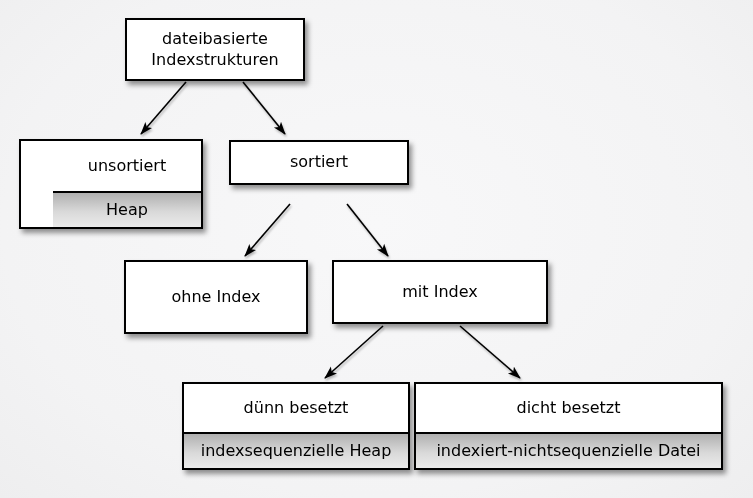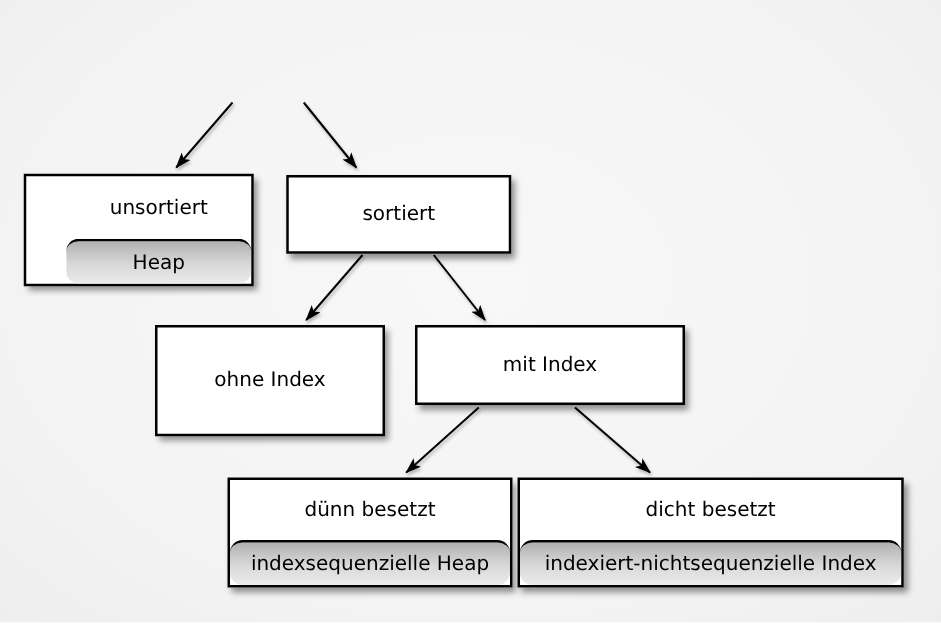--- a/index.html
+++ b/index.html
@@ -47,26 +47,25 @@
   .node .sub {
     height: 34px;
     flex: none;
     border-top: 2px solid #000;
     background: linear-gradient(to bottom, #b0b0b0 0%, #d9d9d9 55%, #ebebeb 100%);
     display: flex;
     align-items: center;
     justify-content: center;
     text-align: center;
     white-space: nowrap;
-    border-radius: 10px;
   }
   #node-root       { left: 125px; top: 18px;  width: 180px; height: 63px; }
   #node-unsortiert { left: 19px;  top: 139px; width: 184px; height: 90px; padding-left: 32px; }
-  #node-sortiert   { left: 229px; top: 140px; width: 180px; height: 63px; }
-  #node-ohne-index { left: 124px; top: 260px; width: 184px; height: 89px; }
+  #node-sortiert   { left: 229px; top: 140px; width: 180px; height: 45px; }
+  #node-ohne-index { left: 124px; top: 260px; width: 184px; height: 74px; }
   #node-mit-index  { left: 332px; top: 260px; width: 216px; height: 64px; }
   #node-duenn      { left: 182px; top: 382px; width: 228px; height: 88px; }
   #node-dicht      { left: 414px; top: 382px; width: 309px; height: 88px; }
 </style>
 </head>
 <body>
 
 <div class="canvas">
 
   <svg class="arrows" viewBox="0 0 753 498" xmlns="http://www.w3.org/2000/svg">
@@ -76,20 +75,23 @@
       </marker>
     </defs>
     <line x1="186" y1="82" x2="141" y2="134" stroke="#000" stroke-width="1.6" marker-end="url(#ah)"></line>
     <line x1="243" y1="82" x2="285" y2="134" stroke="#000" stroke-width="1.6" marker-end="url(#ah)"></line>
     <line x1="290" y1="204" x2="245" y2="256" stroke="#000" stroke-width="1.6" marker-end="url(#ah)"></line>
     <line x1="347" y1="204" x2="388" y2="256" stroke="#000" stroke-width="1.6" marker-end="url(#ah)"></line>
     <line x1="383" y1="326" x2="325" y2="378" stroke="#000" stroke-width="1.6" marker-end="url(#ah)"></line>
     <line x1="460" y1="326" x2="520" y2="378" stroke="#000" stroke-width="1.6" marker-end="url(#ah)"></line>
   </svg>
 
+  <div class="node" id="node-root">
+    <div class="main">dateibasierte Indexstrukturen</div>
+  </div>
 
   <div class="node" id="node-unsortiert">
     <div class="main">unsortiert</div>
     <div class="sub">Heap</div>
   </div>
 
   <div class="node" id="node-sortiert">
     <div class="main">sortiert</div>
   </div>
 
@@ -101,16 +103,16 @@
     <div class="main">mit Index</div>
   </div>
 
   <div class="node" id="node-duenn">
     <div class="main">dünn besetzt</div>
     <div class="sub">indexsequenzielle Heap</div>
   </div>
 
   <div class="node" id="node-dicht">
     <div class="main">dicht besetzt</div>
-    <div class="sub">indexiert-nichtsequenzielle Index</div>
+    <div class="sub">indexiert-nichtsequenzielle Datei</div>
   </div>
 
 </div>
 
 </body></html>

